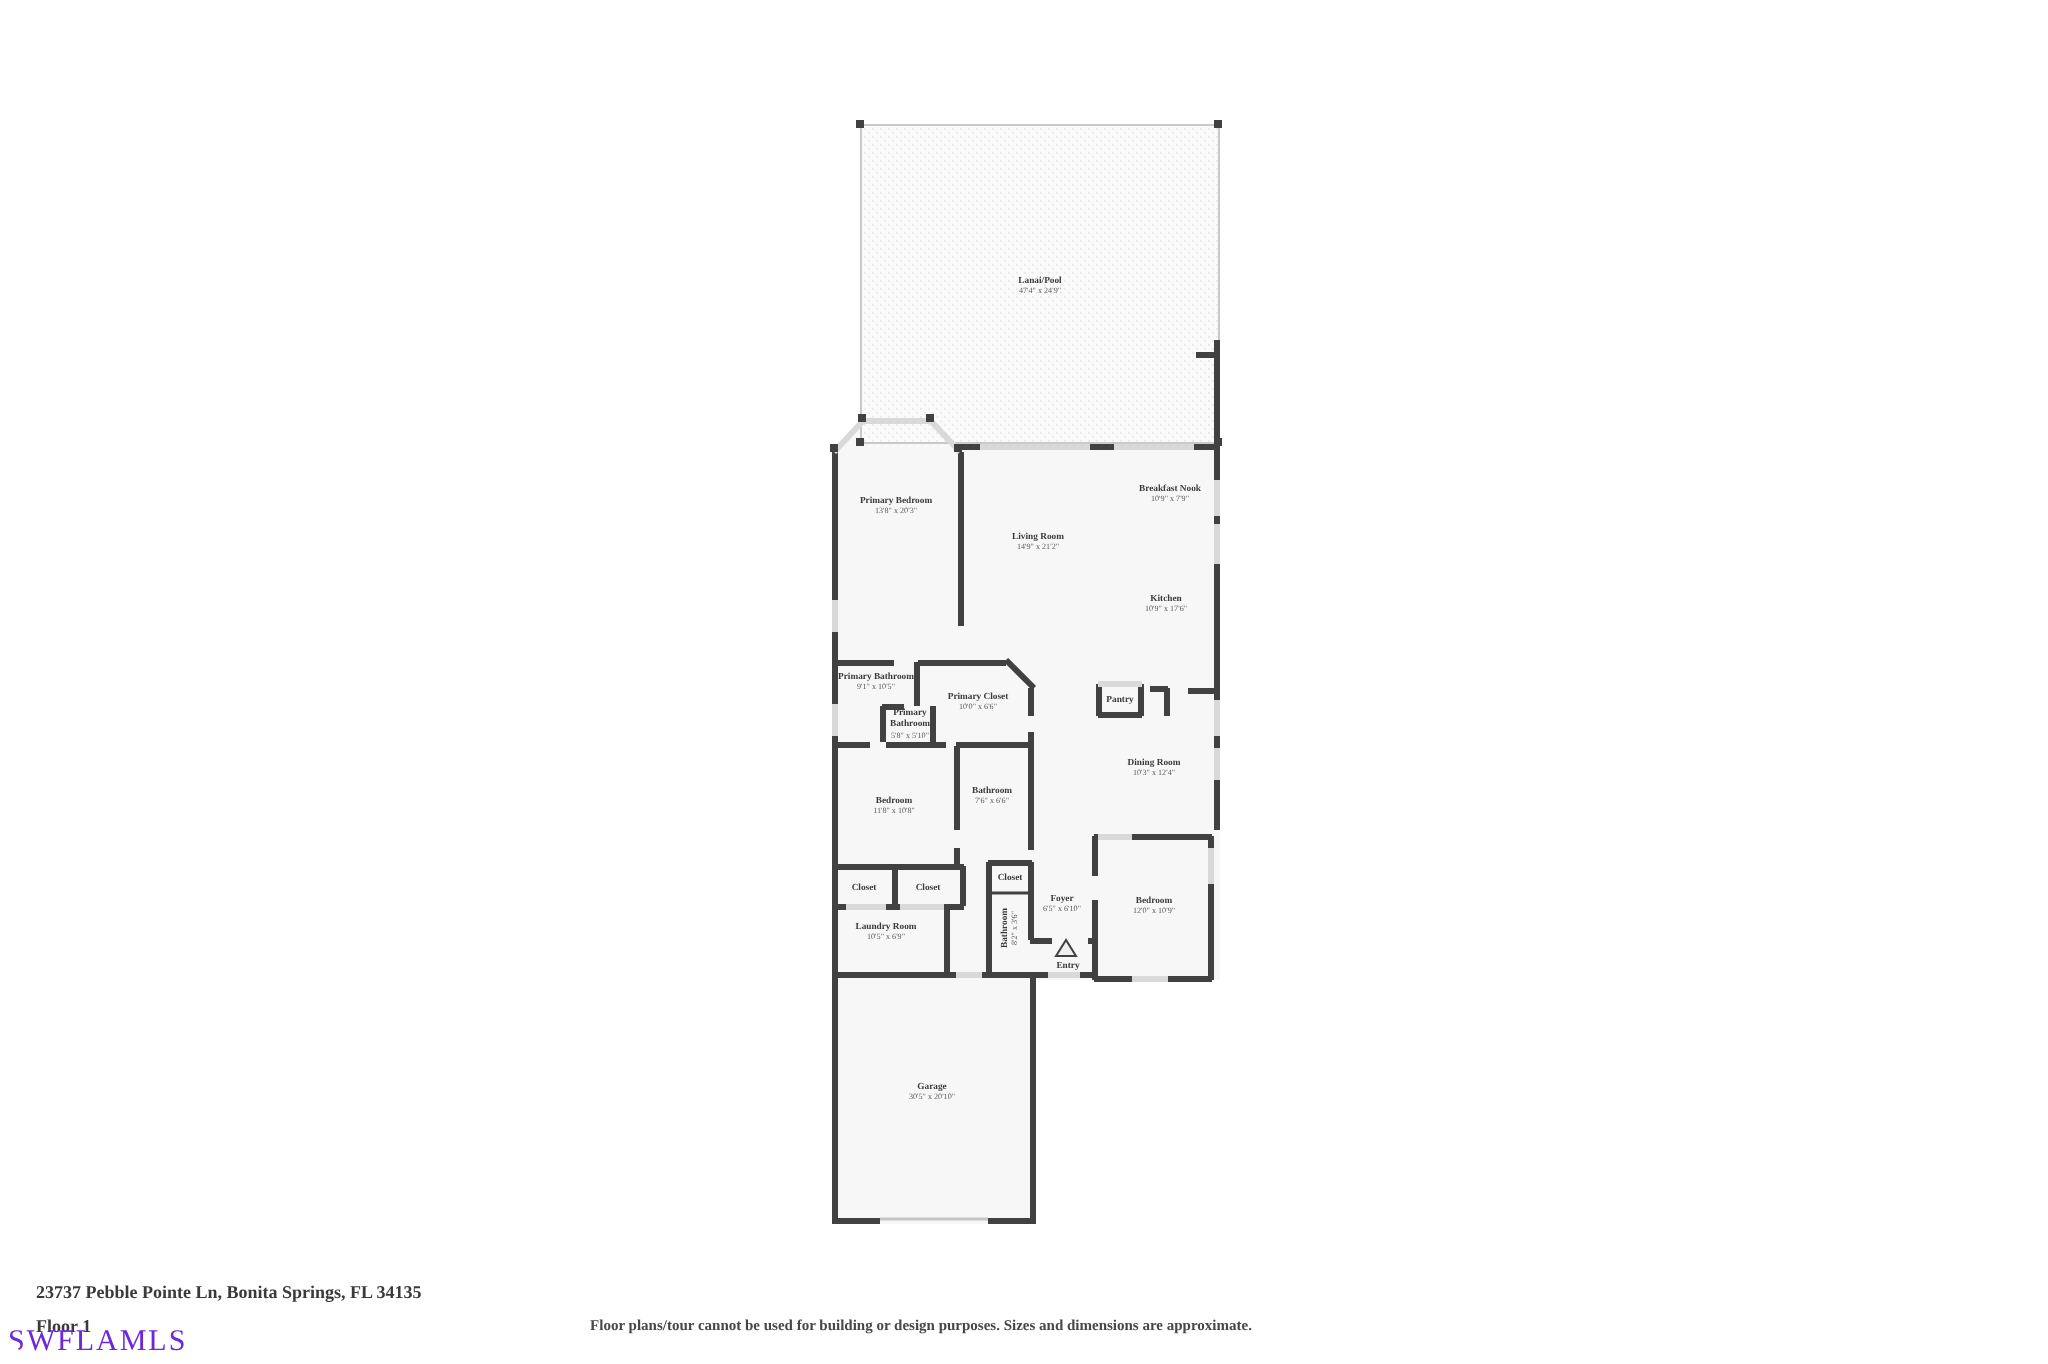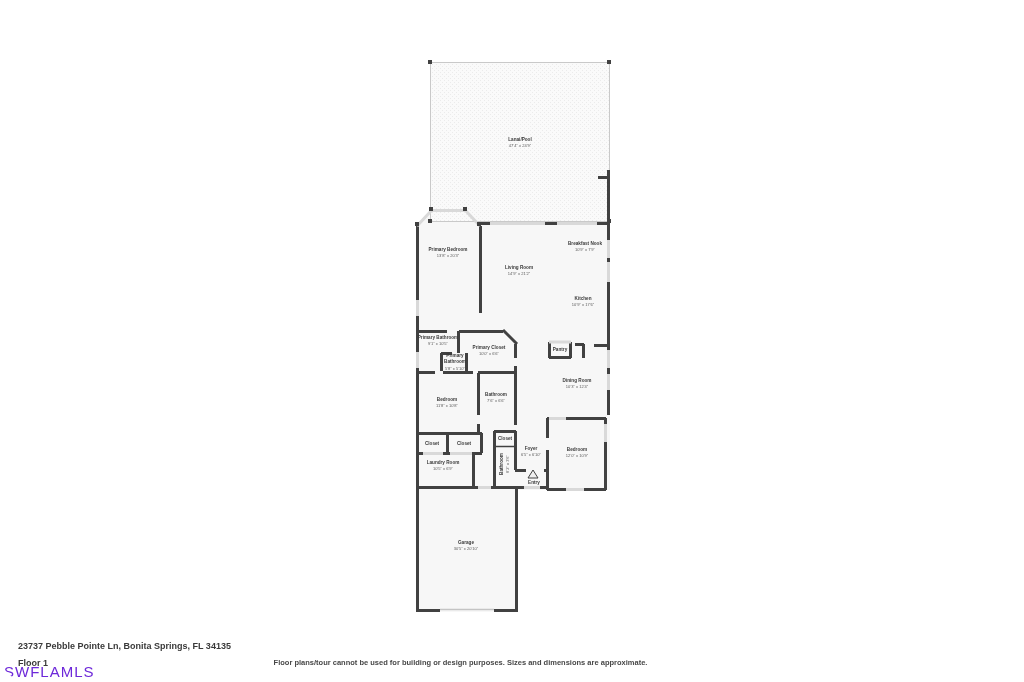--- a/index.html
+++ b/index.html
@@ -1,17 +1,17 @@
 <!DOCTYPE html>
 <html><head>
 <meta charset="utf-8">
 <style>
   html,body{margin:0;padding:0;background:#ffffff;}
   #canvas{position:relative;width:1024px;height:682px;background:#ffffff;overflow:hidden;
-          font-family:Liberation Sans, sans-serif;border-radius:28px;}
+          font-family:Liberation Serif, serif;border-radius:28px;}
   #plan-svg{position:absolute;left:0;top:0;}
   .rlabel{position:absolute;text-align:center;color:#3a3a3a;line-height:1.3;
           transform:translate(-50%,-50%) scale(0.58);white-space:nowrap;}
   .rlabel .nm{font-size:8px;font-weight:600;display:block;}
   .rlabel .dm{font-size:7px;font-weight:400;color:#5a5a5a;display:block;}
   .rlabel.wrap{white-space:normal;width:64px;}
   .rlabel.vert{transform:translate(-50%,-50%) rotate(-90deg) scale(0.58);}
   .footer-address{position:absolute;left:18px;top:641px;font-size:9px;font-weight:700;color:#3a3a3a;}
   .footer-floor{position:absolute;left:18px;top:658px;font-size:9px;font-weight:700;color:#3a3a3a;}
   .watermark{position:absolute;left:4px;top:663px;font-size:15px;font-weight:400;

